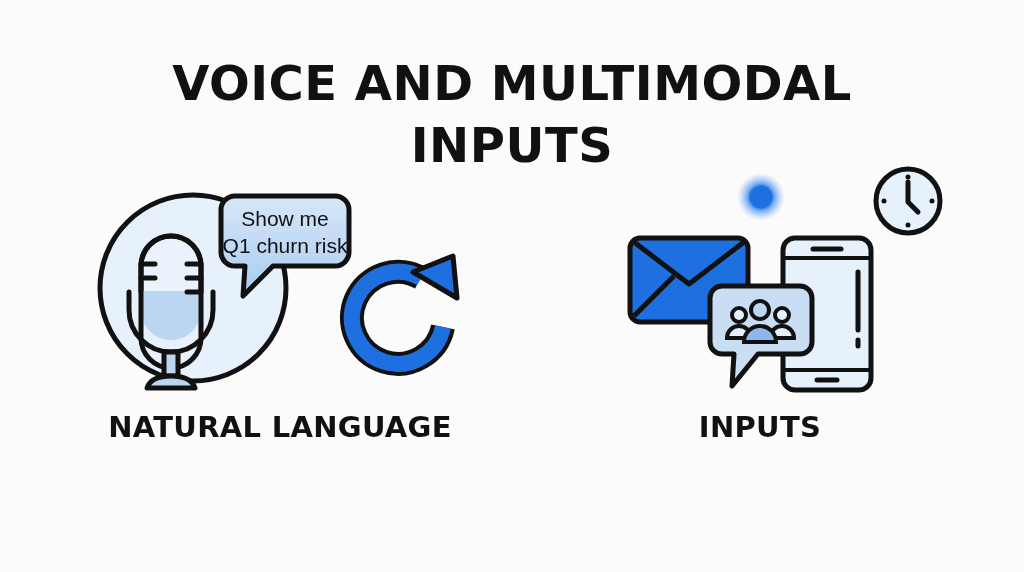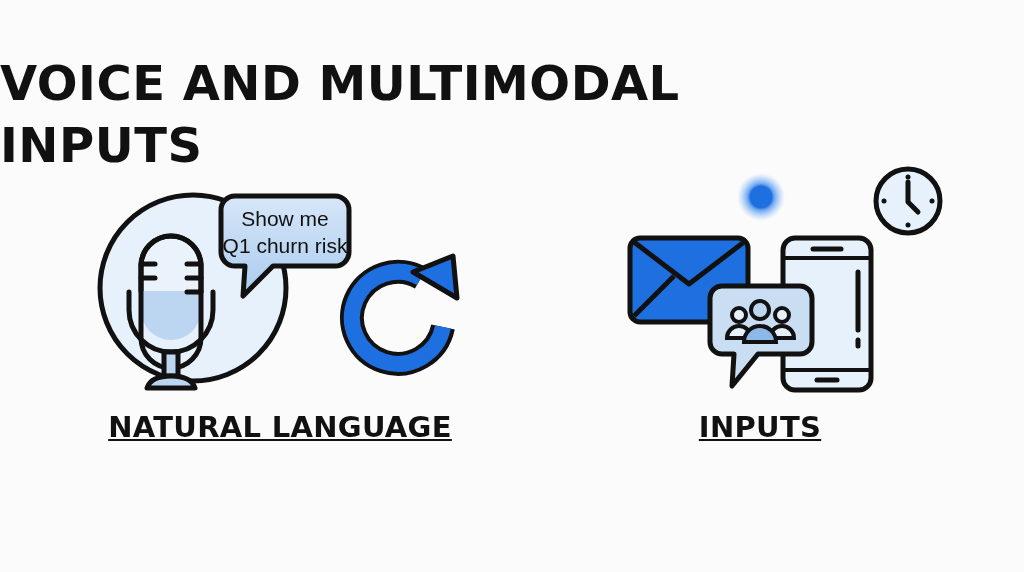--- a/index.html
+++ b/index.html
@@ -4,26 +4,26 @@
 <style>
   html, body { margin:0; padding:0; }
   body {
     width:1024px; height:572px; overflow:hidden;
     background:#fbfbfb;
     font-family:"DejaVu Sans", sans-serif;
     position:relative;
   }
   .title {
     position:absolute; left:0; top:52px; width:1024px;
-    text-align:left; font-weight:bold; color:#111;
+    text-align:center; font-weight:bold; color:#111;
     font-size:48px; line-height:62px; letter-spacing:0.5px;
   }
   .label {
     position:absolute; text-align:center; font-weight:bold; color:#111;
-    font-size:29px; line-height:38px; letter-spacing:0.3px;text-decoration:underline;
+    font-size:29px; line-height:38px; letter-spacing:0.3px;
   }
   #lbl-left { left:60px; width:440px; top:408px; }
   #lbl-right { left:600px; width:320px; top:408px; }
   svg { position:absolute; overflow:visible; }
   .bubble-text {
     font-family:"Liberation Sans", sans-serif; font-size:21px; fill:#111;
   }
 </style>
 </head>
 <body>

